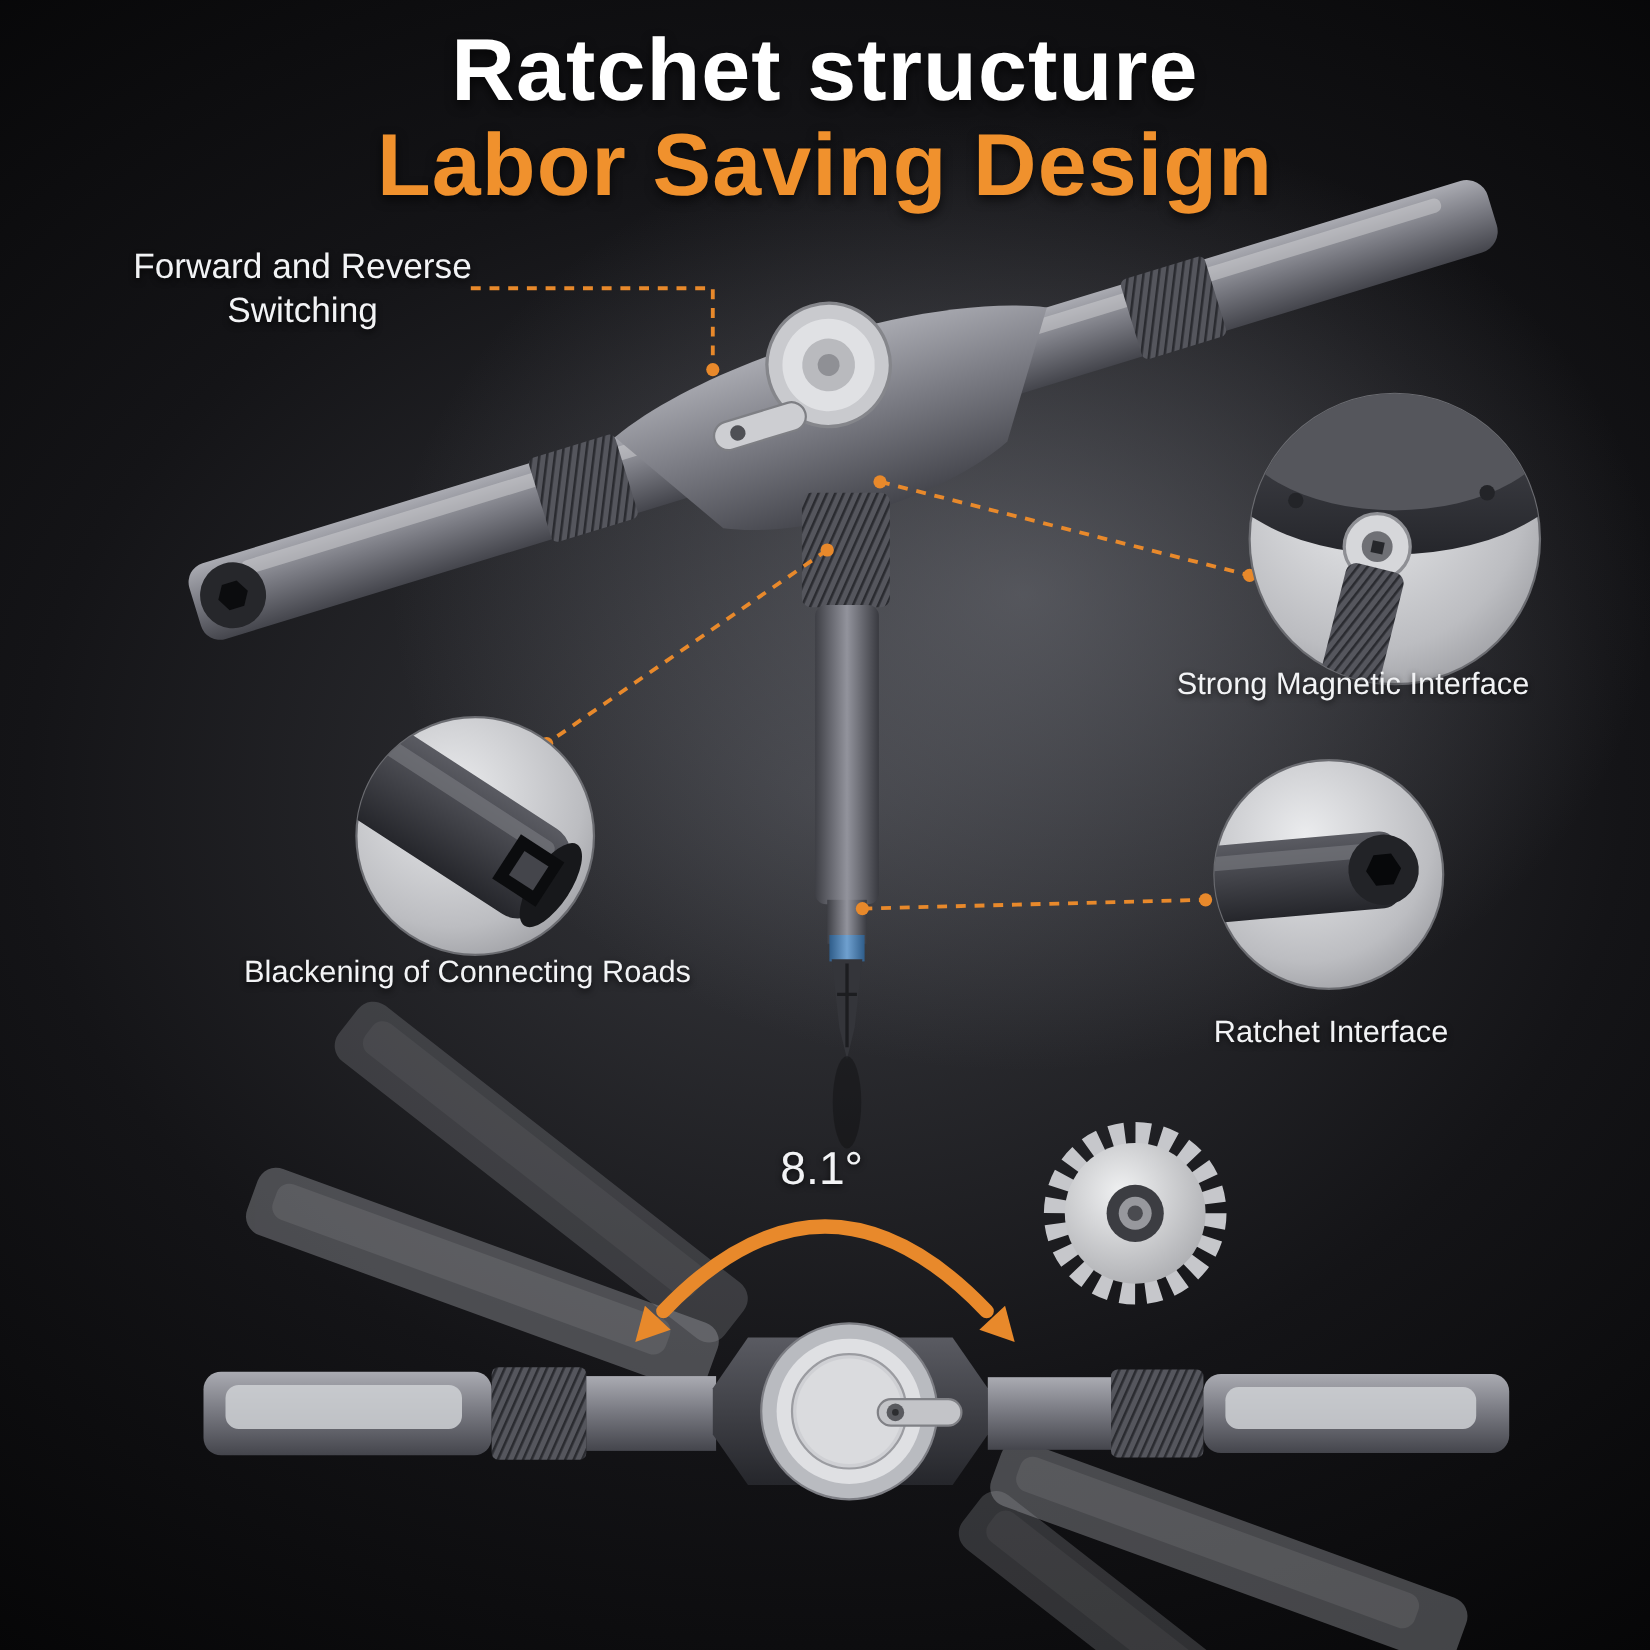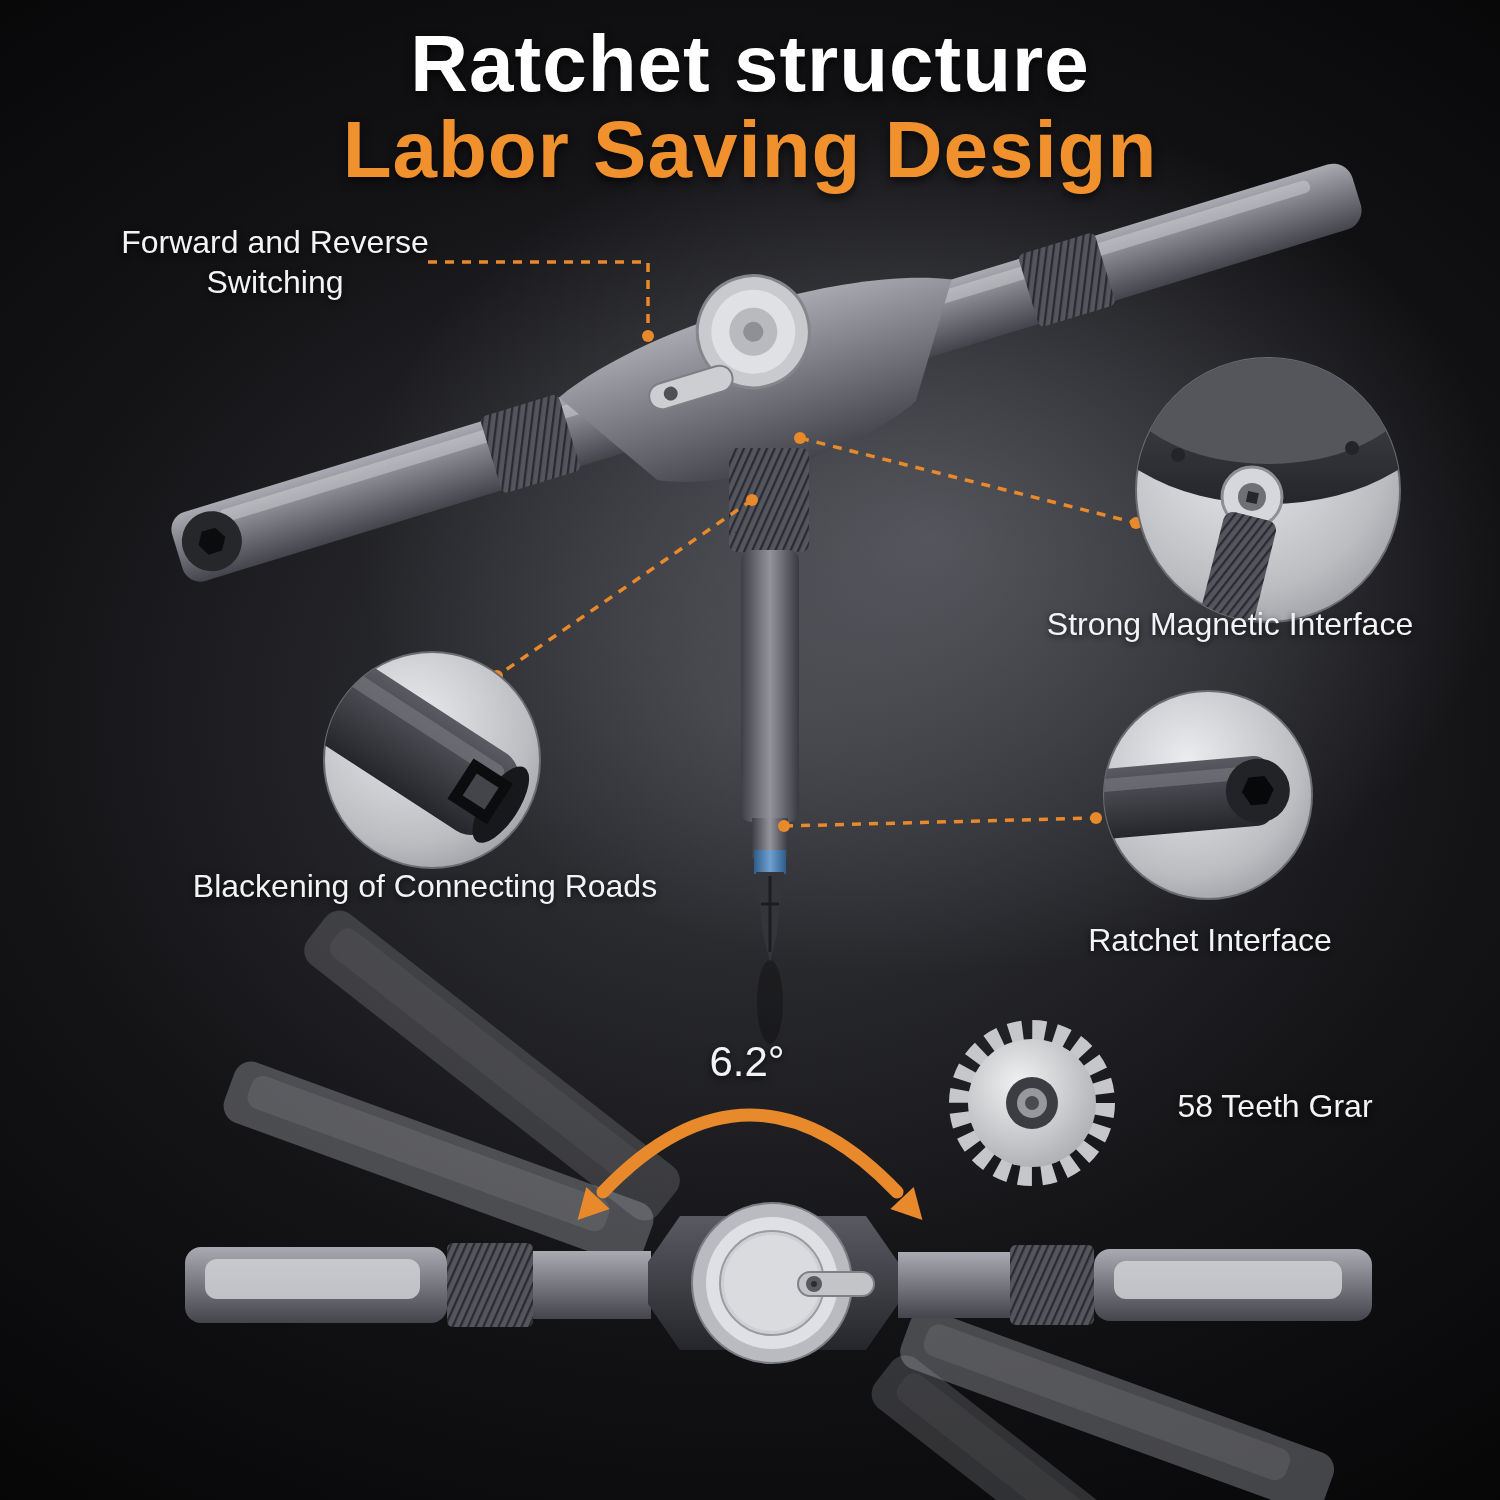--- a/index.html
+++ b/index.html
@@ -12,21 +12,21 @@
   }
   .scene{position:absolute;left:0;top:0;width:1500px;height:1500px;}
   .title{
     position:absolute;left:0;width:1500px;text-align:center;margin:0;
     font-weight:800;font-size:80px;letter-spacing:1px;color:#ffffff;
     text-shadow:0 4px 10px rgba(0,0,0,0.65);
   }
   .title.t1{top:18px;}
   .title.t2{top:104px;color:var(--title_orange,#F0912D);}
   .lbl{
-    position:absolute;color:#f2f3f5;font-size:32px;line-height:1.25;
+    position:absolute;color:#f2f3f5;font-size:28px;line-height:1.25;
     text-align:center;text-shadow:0 2px 6px rgba(0,0,0,0.7);
   }
   .lbl-forward{left:85px;top:222px;width:380px;font-size:32px;}
   .lbl-magnetic{left:985px;top:604px;width:490px;}
   .lbl-blackening{left:125px;top:866px;width:600px;}
   .lbl-ratchet{left:1020px;top:920px;width:380px;}
   .lbl-angle{left:672px;top:1036px;width:150px;font-size:42px;}
   .lbl-teeth{left:1125px;top:1086px;width:300px;}
 </style>
 </head>
@@ -220,15 +220,14 @@
     </g>
   </svg>
 
   <h1 class="title t2">Labor Saving Design</h1>
   <h1 class="title t1">Ratchet structure</h1>
 
   <div class="lbl lbl-forward">Forward and Reverse Switching</div>
   <div class="lbl lbl-magnetic">Strong Magnetic Interface</div>
   <div class="lbl lbl-ratchet">Ratchet Interface</div>
   <div class="lbl lbl-blackening">Blackening of Connecting Roads</div>
-  <div class="lbl lbl-angle">6.2°</div>
-  <div class="lbl lbl-teeth">58 Teeth Grar</div>
+  <div class="lbl lbl-angle">8.1°</div>
 </div>
 
 </body></html>

